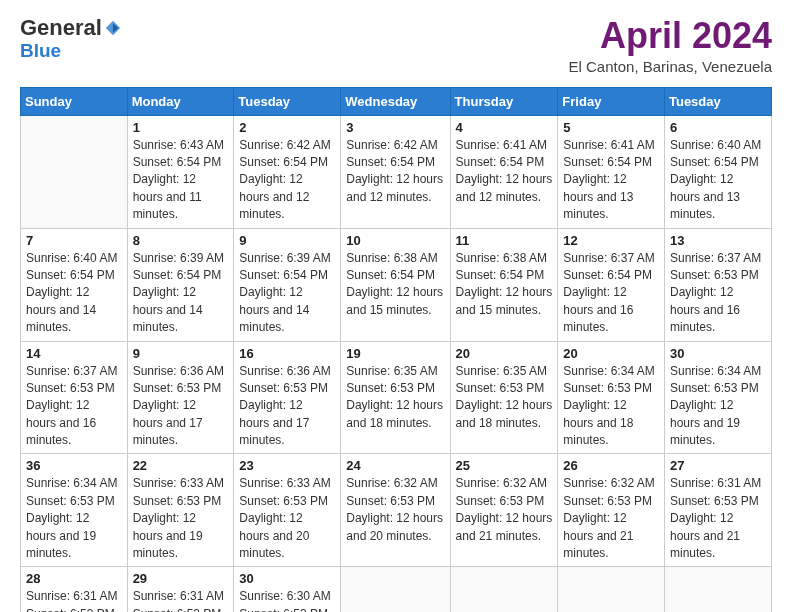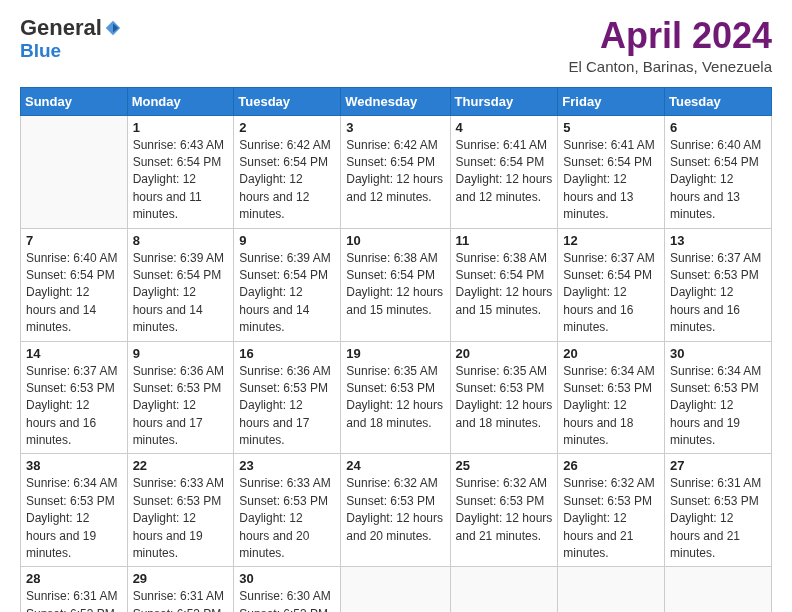--- a/index.html
+++ b/index.html
@@ -207,21 +207,21 @@
           <span class="day-num">20</span>
           <div class="day-info">Sunrise: 6:34 AM<br>Sunset: 6:53 PM<br>Daylight: 12 hours and 18 minutes.</div>
         </td>
         <td>
           <span class="day-num">30</span>
           <div class="day-info">Sunrise: 6:34 AM<br>Sunset: 6:53 PM<br>Daylight: 12 hours and 19 minutes.</div>
         </td>
       </tr>
       <tr>
         <td>
-          <span class="day-num">38</span>
+          <span class="day-num">36</span>
           <div class="day-info">Sunrise: 6:34 AM<br>Sunset: 6:53 PM<br>Daylight: 12 hours and 19 minutes.</div>
         </td>
         <td>
           <span class="day-num">22</span>
           <div class="day-info">Sunrise: 6:33 AM<br>Sunset: 6:53 PM<br>Daylight: 12 hours and 19 minutes.</div>
         </td>
         <td>
           <span class="day-num">23</span>
           <div class="day-info">Sunrise: 6:33 AM<br>Sunset: 6:53 PM<br>Daylight: 12 hours and 20 minutes.</div>
         </td>

